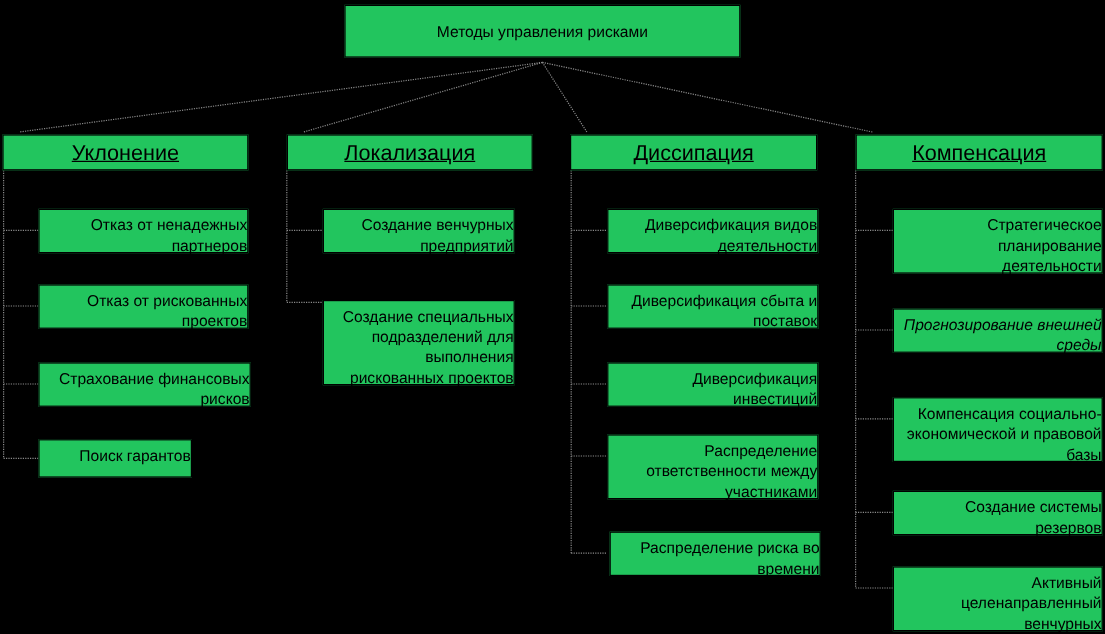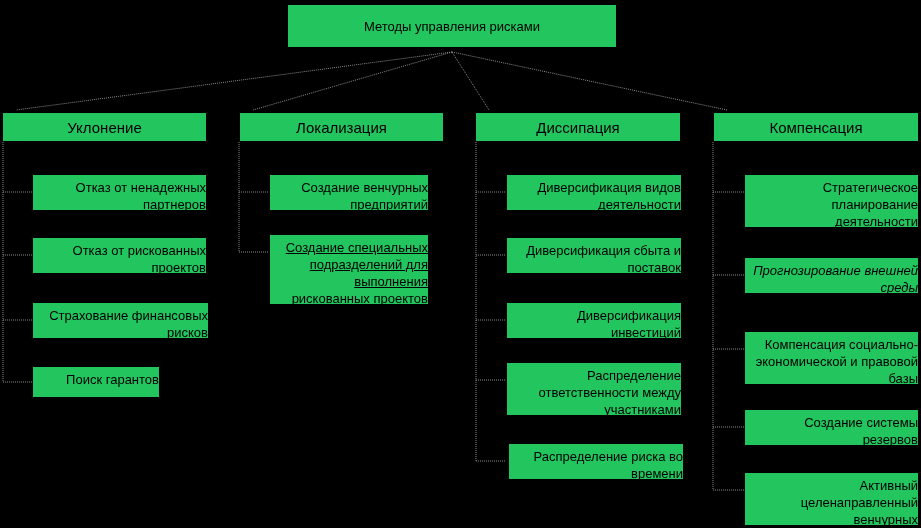--- a/index.html
+++ b/index.html
@@ -35,22 +35,23 @@
     display: flex;
     align-items: center;
     justify-content: center;
     font-size: 13px;
     line-height: 15px;
   }
   .cat-box {
     display: flex;
     align-items: center;
     justify-content: center;
-    font-size: 15px;
+    font-size: 18px;
     line-height: 15px;
+    text-decoration: underline;
   }
   .leaf-box {
     display: block;
     font-size: 13px;
     line-height: 17px;
     padding: 4px 0 3px 6px;
     text-align: right;
   }
 </style>
 </head>
@@ -85,21 +86,21 @@
     </svg>
   <div id="boxes">
       <div class="box root-box" style="left: 287px; top: 4px; width: 330px; height: 44px;">Методы управления рисками</div>
       <div class="box cat-box" style="left: 2px; top: 112px; width: 205px; height: 30px;">Уклонение</div>
       <div class="box leaf-box" style="left: 32px; top: 174px; width: 175px; height: 37px;">Отказ от ненадежных партнеров</div>
       <div class="box leaf-box" style="left: 32px; top: 237px; width: 175px; height: 37px;">Отказ от рискованных проектов</div>
       <div class="box leaf-box" style="left: 32px; top: 302px; width: 177px; height: 37px;">Страхование финансовых рисков</div>
       <div class="box leaf-box" style="left: 32px; top: 366px; width: 128px; height: 32px;">Поиск гарантов</div>
       <div class="box cat-box" style="left: 239px; top: 112px; width: 205px; height: 30px;">Локализация</div>
       <div class="box leaf-box" style="left: 269px; top: 174px; width: 160px; height: 37px;">Создание венчурных предприятий</div>
-      <div class="box leaf-box" style="left: 269px; top: 234px; width: 160px; height: 71px; text-decoration: underline;">Создание специальных подразделений для выполнения рискованных проектов</div>
+      <div class="box leaf-box" style="left: 269px; top: 250px; width: 160px; height: 71px;">Создание специальных подразделений для выполнения рискованных проектов</div>
       <div class="box cat-box" style="left: 475px; top: 112px; width: 206px; height: 30px;">Диссипация</div>
       <div class="box leaf-box" style="left: 506px; top: 174px; width: 176px; height: 37px;">Диверсификация видов деятельности</div>
       <div class="box leaf-box" style="left: 506px; top: 237px; width: 176px; height: 37px;">Диверсификация сбыта и поставок</div>
       <div class="box leaf-box" style="left: 506px; top: 302px; width: 176px; height: 37px;">Диверсификация инвестиций</div>
       <div class="box leaf-box" style="left: 506px; top: 362px; width: 176px; height: 54px;">Распределение ответственности между участниками</div>
       <div class="box leaf-box" style="left: 508px; top: 443px; width: 176px; height: 37px;">Распределение риска во времени</div>
       <div class="box cat-box" style="left: 713px; top: 112px; width: 206px; height: 30px;">Компенсация</div>
       <div class="box leaf-box" style="left: 744px; top: 174px; width: 175px; height: 54px;">Стратегическое планирование деятельности</div>
       <div class="box leaf-box" style="left: 744px; top: 257px; width: 175px; height: 37px; font-style: italic;">Прогнозирование внешней среды</div>
       <div class="box leaf-box" style="left: 744px; top: 331px; width: 175px; height: 54px;">Компенсация социально-экономической и правовой базы</div>

